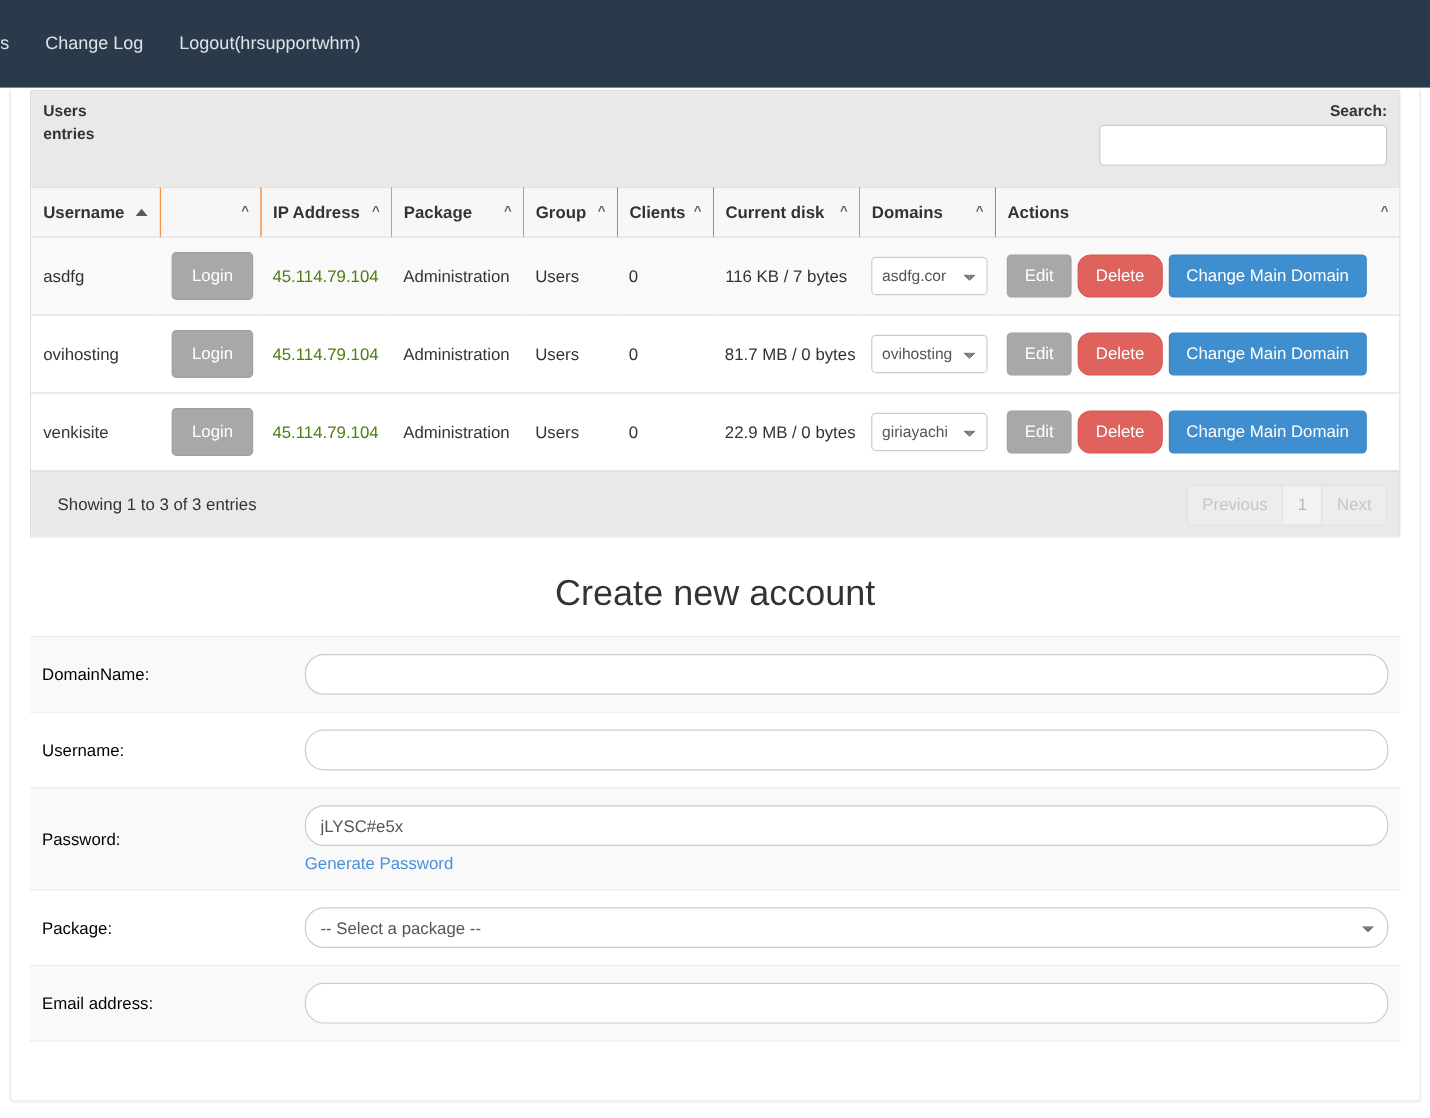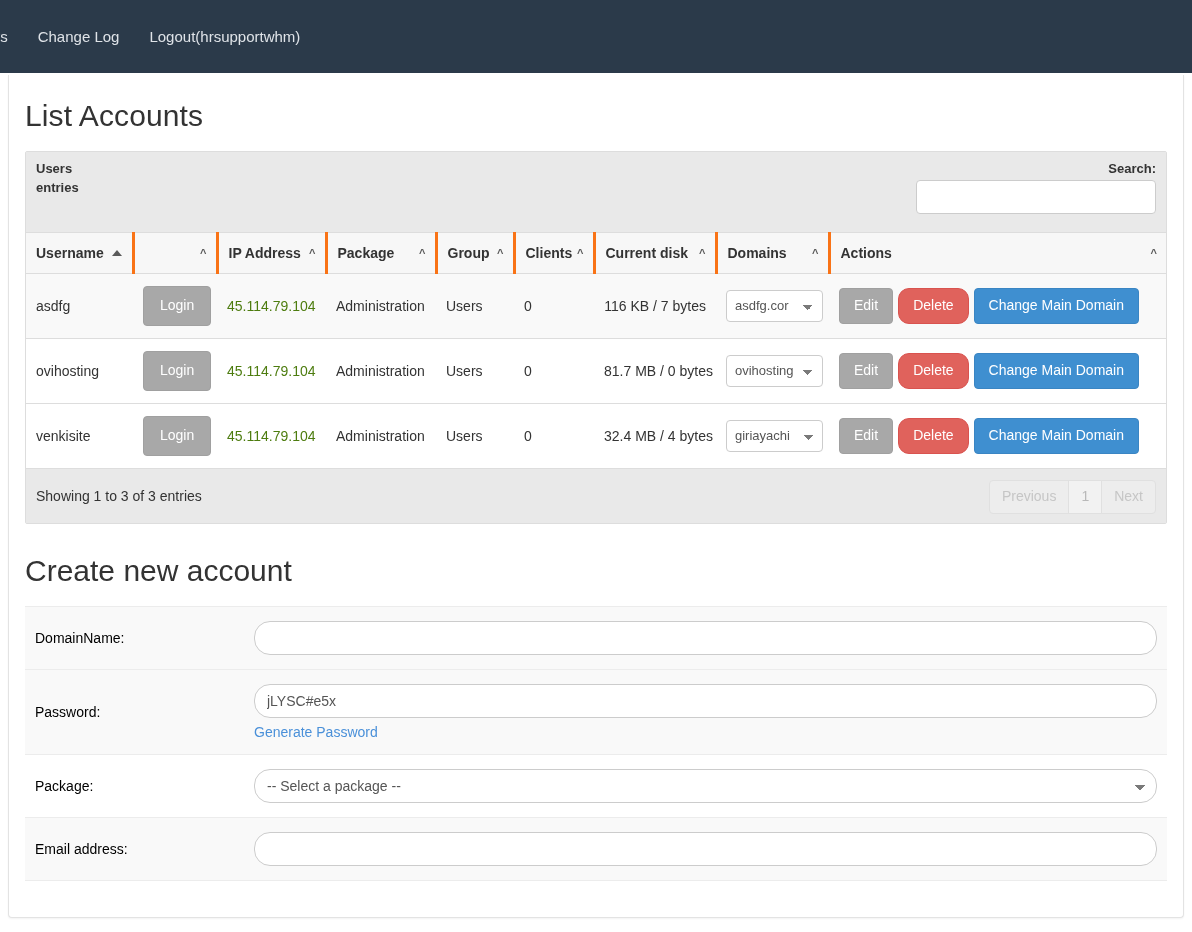--- a/index.html
+++ b/index.html
@@ -69,20 +69,21 @@
     margin: 24px 0 18px 0;
     padding: 0;
     letter-spacing: .1px;
   }
   h1.section-title {
     font-size: 30px;
     font-weight: normal;
     color: #333333;
     margin: 30px 0 18px 0;
     padding: 0;
+    text-align: center;
   }
 
   
   .dt-wrapper {
     border: 1px solid #dddddd;
     border-radius: 2px;
   }
   .dt-top {
     background: #e9e9e9;
     padding: 10px 10px 8px 10px;
@@ -149,21 +150,21 @@
   table.dt {
     width: 100%;
     border-collapse: collapse;
     table-layout: fixed;
     background: #fff;
   }
   table.dt thead th {
     background: #f7f7f7;
     border-top: 1px solid #dddddd;
     border-bottom: 1px solid #dddddd;
-    border-right: 3px solid #f97316;
+    border-right: 1px solid #f97316;
     padding: 12px 10px;
     font-size: 14px;
     font-weight: bold;
     color: #333333;
     text-align: left;
     position: relative;
     cursor: pointer;
     white-space: nowrap;
     vertical-align: middle;
   }
@@ -250,21 +251,21 @@
       calc(100% - 9px) 14px;
     background-size: 5px 5px, 5px 5px;
     background-repeat: no-repeat;
     text-overflow: clip;
   }
 
   
   .dt-bottom {
     background: #e9e9e9;
     border-top: 1px solid #dddddd;
-    padding: 14px 10px;
+    padding: 14px 22px;
     position: relative;
     height: 55px;
   }
   .dt-info {
     font-size: 14px;
     color: #333333;
     line-height: 26px;
   }
   .dt-paginate {
     position: absolute;
@@ -348,21 +349,20 @@
   <ul class="nav-list">
     <li><a class="nav-item nav-item-clipped">ews</a></li>
     <li><a class="nav-item">Change Log</a></li>
     <li><a class="nav-item">Logout(hrsupportwhm)</a></li>
   </ul>
 </div>
 
 <div class="container">
   <div class="inner">
 
-    <h1 class="page-title">List Accounts</h1>
 
     <div class="dt-wrapper">
 
       <div class="dt-top">
         <div class="dt-length">
           <span class="lbl">Users</span>
           <span class="entries">entries</span>
         </div>
         <div class="dt-filter">
           <span class="lbl">Search:</span>
@@ -480,21 +480,21 @@
             <td>venkisite</td>
             <td>
               <button class="btn btn-login">Login</button>
             </td>
             <td>
               <a class="iplink">45.114.79.104</a>
             </td>
             <td>Administration</td>
             <td>Users</td>
             <td>0</td>
-            <td class="cell-right">32.4 MB / 4 bytes</td>
+            <td class="cell-right">22.9 MB / 0 bytes</td>
             <td>
               <select class="domain-select">
                 <option selected="">giriayachi</option>
               </select>
             </td>
             <td>
               <div class="action-group">
                 <button class="btn btn-edit">Edit</button>
                 <button class="btn btn-delete">Delete</button>
                 <button class="btn btn-primary">Change Main Domain</button>
@@ -515,20 +515,26 @@
       </div>
 
     </div>
 
     <h1 class="section-title">Create new account</h1>
 
     <table class="form-table">
       <tbody>
         <tr class="shade">
           <td class="form-label">DomainName:</td>
+          <td>
+            <input type="text" class="form-control" value="" style="">
+          </td>
+        </tr>
+        <tr class="plain">
+          <td class="form-label">Username:</td>
           <td>
             <input type="text" class="form-control" value="" style="">
           </td>
         </tr>
         <tr class="shade">
           <td class="form-label">Password:</td>
           <td class="pw-cell">
             <input type="text" class="form-control" value="jLYSC#e5x" style="">
             <a class="genpass">Generate Password</a>
           </td>

